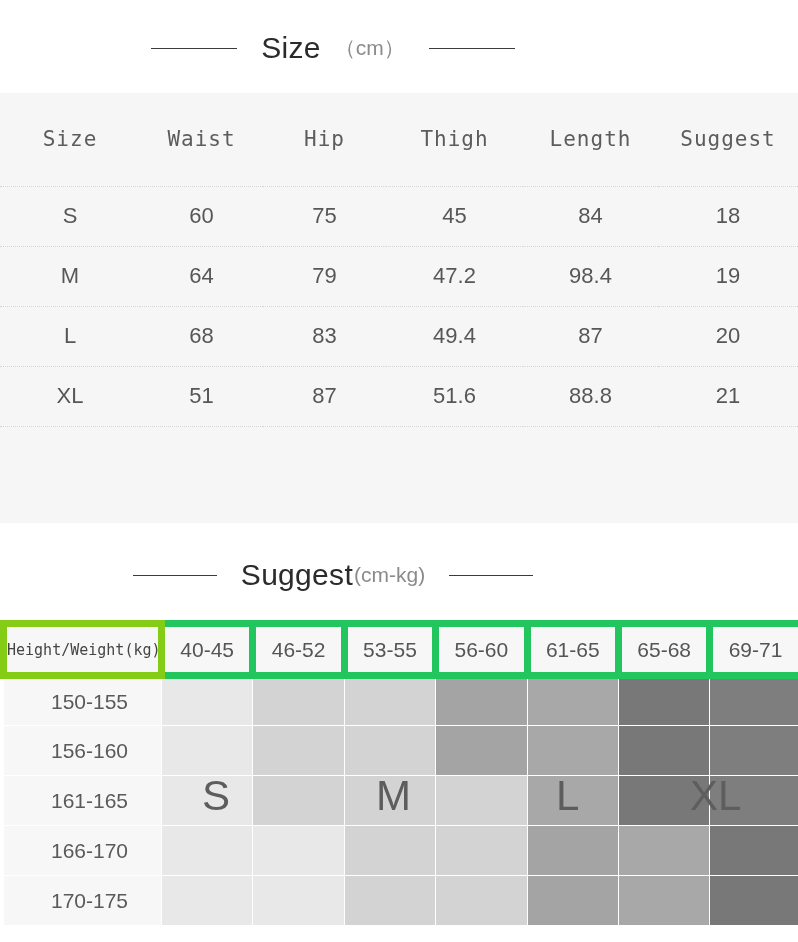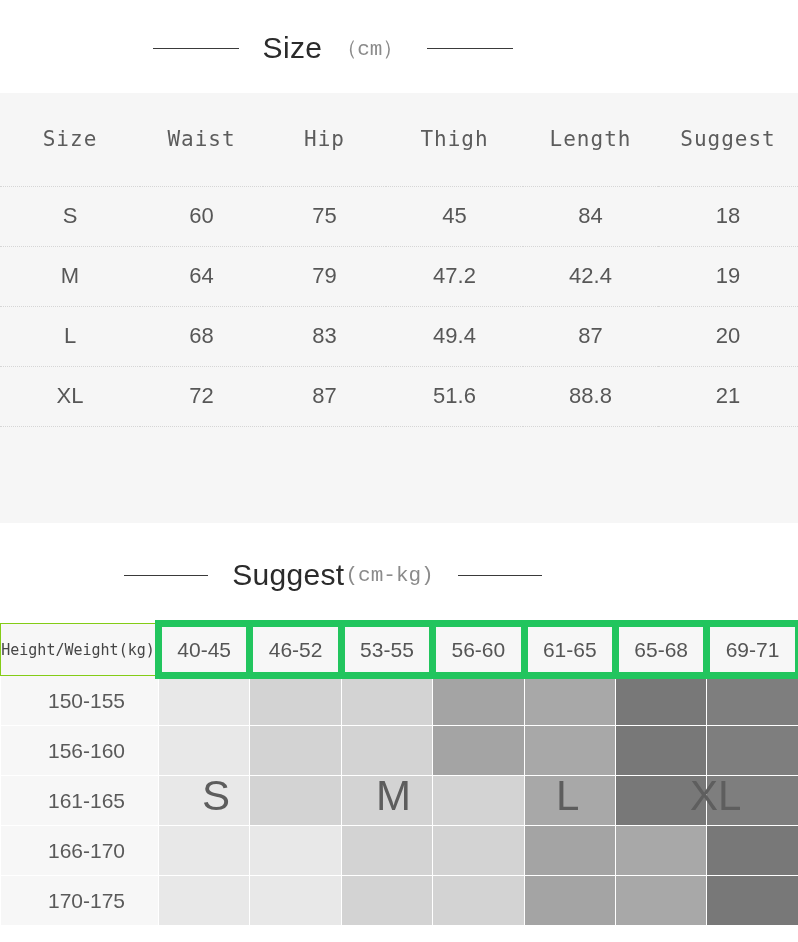--- a/index.html
+++ b/index.html
@@ -42,21 +42,21 @@
   .title-main {
     font-family: "Liberation Sans", sans-serif;
     font-size: 30px;
     font-weight: 400;
     color: #2b2b2b;
     letter-spacing: 0.3px;
     white-space: nowrap;
   }
 
   .title-unit {
-    font-family: Liberation Mono, monospace;
+    font-family: Liberation Sans, sans-serif;
     font-size: 21px;
     font-weight: 400;
     color: #8b8b8b;
     white-space: nowrap;
   }
 
   #title-size-block { position: absolute; top: 31px; left: 0; }
   #title-size-block .title-unit { margin-left: 14px; }
 
   #title-suggest-block { position: absolute; top: 558px; left: 0; }
@@ -131,21 +131,21 @@
 
   .suggest-table th.corner {
     height: 52px;
     background: #f7f7f7;
     font-family: "DejaVu Sans Mono", "Liberation Mono", monospace;
     font-size: 15px;
     font-weight: 400;
     color: #454545;
     text-align: center;
     vertical-align: middle;
-    border: 1px solid #84cc16;
+    border: 7px solid #84cc16;
     letter-spacing: 0px;
   }
 
   .suggest-table th.colhead {
     height: 52px;
     background: #f7f7f7;
     font-family: "Liberation Sans", sans-serif;
     font-size: 21px;
     font-weight: 400;
     color: #555555;
@@ -238,34 +238,34 @@
           <td>75</td>
           <td>45</td>
           <td>84</td>
           <td>18</td>
         </tr>
         <tr>
           <td>M</td>
           <td>64</td>
           <td>79</td>
           <td>47.2</td>
-          <td>42.4</td>
+          <td>98.4</td>
           <td>19</td>
         </tr>
         <tr>
           <td>L</td>
           <td>68</td>
           <td>83</td>
           <td>49.4</td>
           <td>87</td>
           <td>20</td>
         </tr>
         <tr>
           <td>XL</td>
-          <td>72</td>
+          <td>51</td>
           <td>87</td>
           <td>51.6</td>
           <td>88.8</td>
           <td>21</td>
         </tr>
       </tbody>
     </table>
   </div>
 
   <div class="section-title" id="title-suggest-block">

